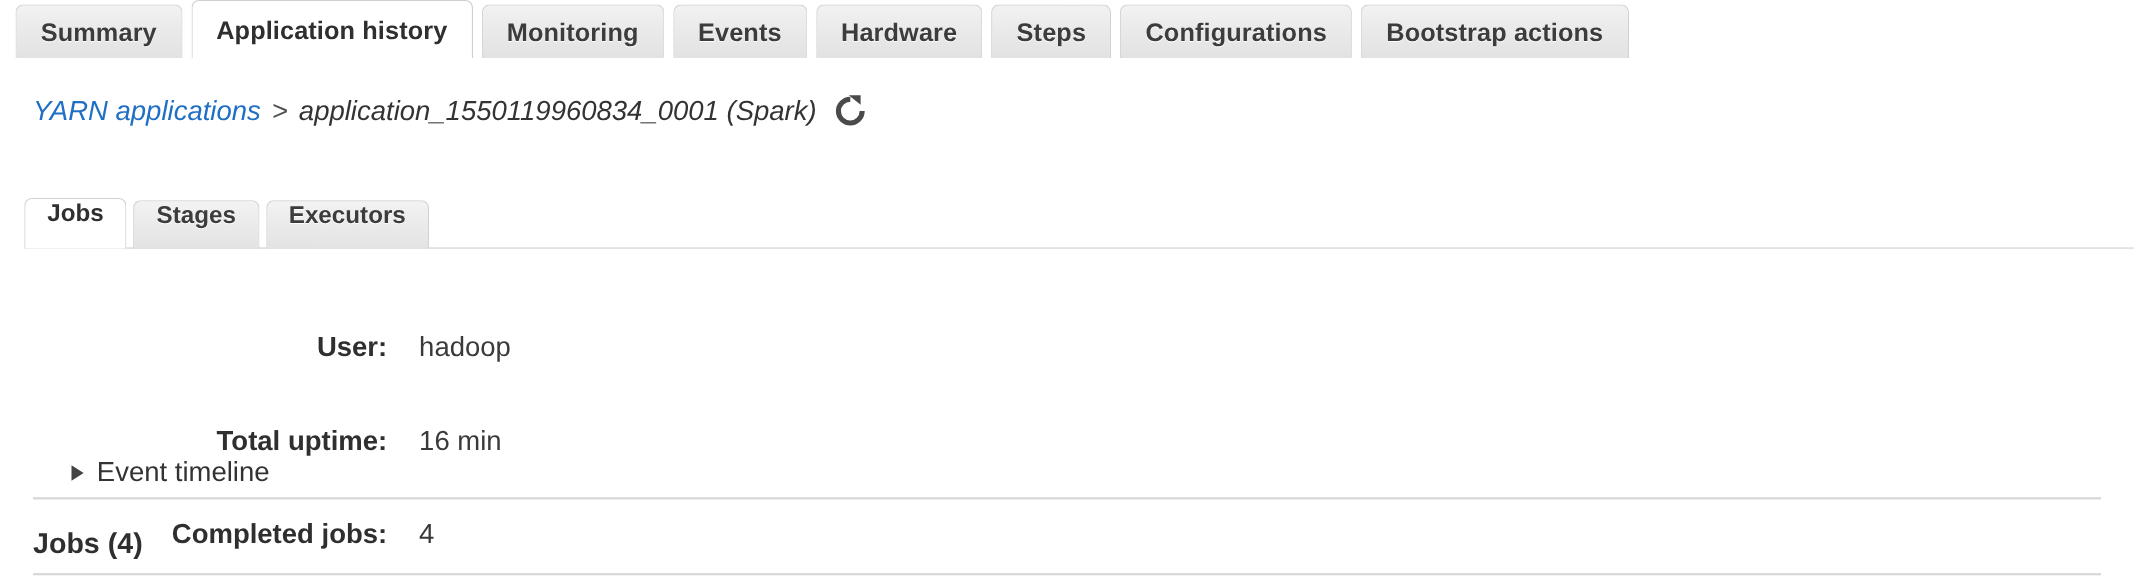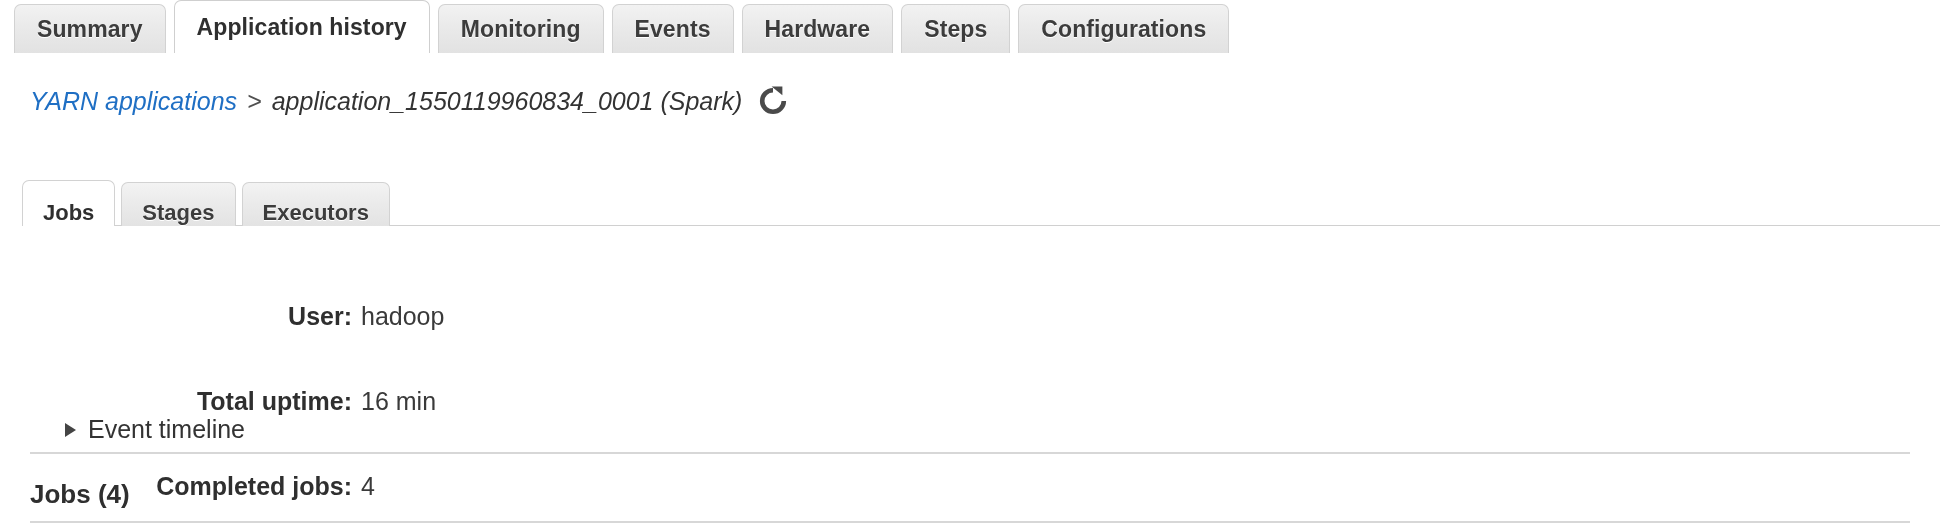--- a/index.html
+++ b/index.html
@@ -115,21 +115,21 @@
     height: 1px;
     background: #d0d0d0;
     z-index: 1;
   }
   .spark-tab {
     position: relative;
     z-index: 2;
     height: 44px;
     box-sizing: border-box;
     display: flex;
-    align-items: flex-end;
+    align-items: flex-start;
     justify-content: center;
     padding: 0 20px;
     margin-right: 6px;
     font-size: 22px;
     font-weight: bold;
     color: #3c3c3c;
     border: 1px solid #d2d2d2;
     border-bottom: none;
     border-radius: 7px 7px 0 0;
     background: linear-gradient(to bottom, #f3f3f3 0%, #ebebeb 45%, #e3e3e3 100%);
@@ -151,20 +151,21 @@
     top: 250px;
     width: 600px;
   }
   .summary-row {
     display: flex;
     align-items: baseline;
     justify-content: flex-start;
     font-size: 25px;
     line-height: 37px;
     white-space: nowrap;
+    gap: 20px;
   }
   .summary-key {
     width: 352px;
     text-align: right;
     font-weight: bold;
     color: #2f2f2f;
   }
   .summary-val {
     margin-left: 9px;
     color: #3a3a3a;
@@ -231,20 +232,23 @@
     <span>Events</span>
   </div>
   <div class="console-tab">
     <span>Hardware</span>
   </div>
   <div class="console-tab">
     <span>Steps</span>
   </div>
   <div class="console-tab">
     <span>Configurations</span>
+  </div>
+  <div class="console-tab">
+    <span>Bootstrap actions</span>
   </div>
 </div>
 
 <div class="breadcrumb">
   <a class="breadcrumb-link">YARN applications</a>
   <span class="breadcrumb-sep">&gt;</span>
   <span class="breadcrumb-current">application_1550119960834_0001 (Spark)</span>
   <span class="refresh-icon">
     <svg width="30" height="30" viewBox="0 0 30 30" aria-hidden="true">
       <path d="M15 4.2 A10.8 10.8 0 1 0 25.8 15" fill="none" stroke="#4a4a4a" stroke-width="4.6" stroke-linecap="butt"></path>

